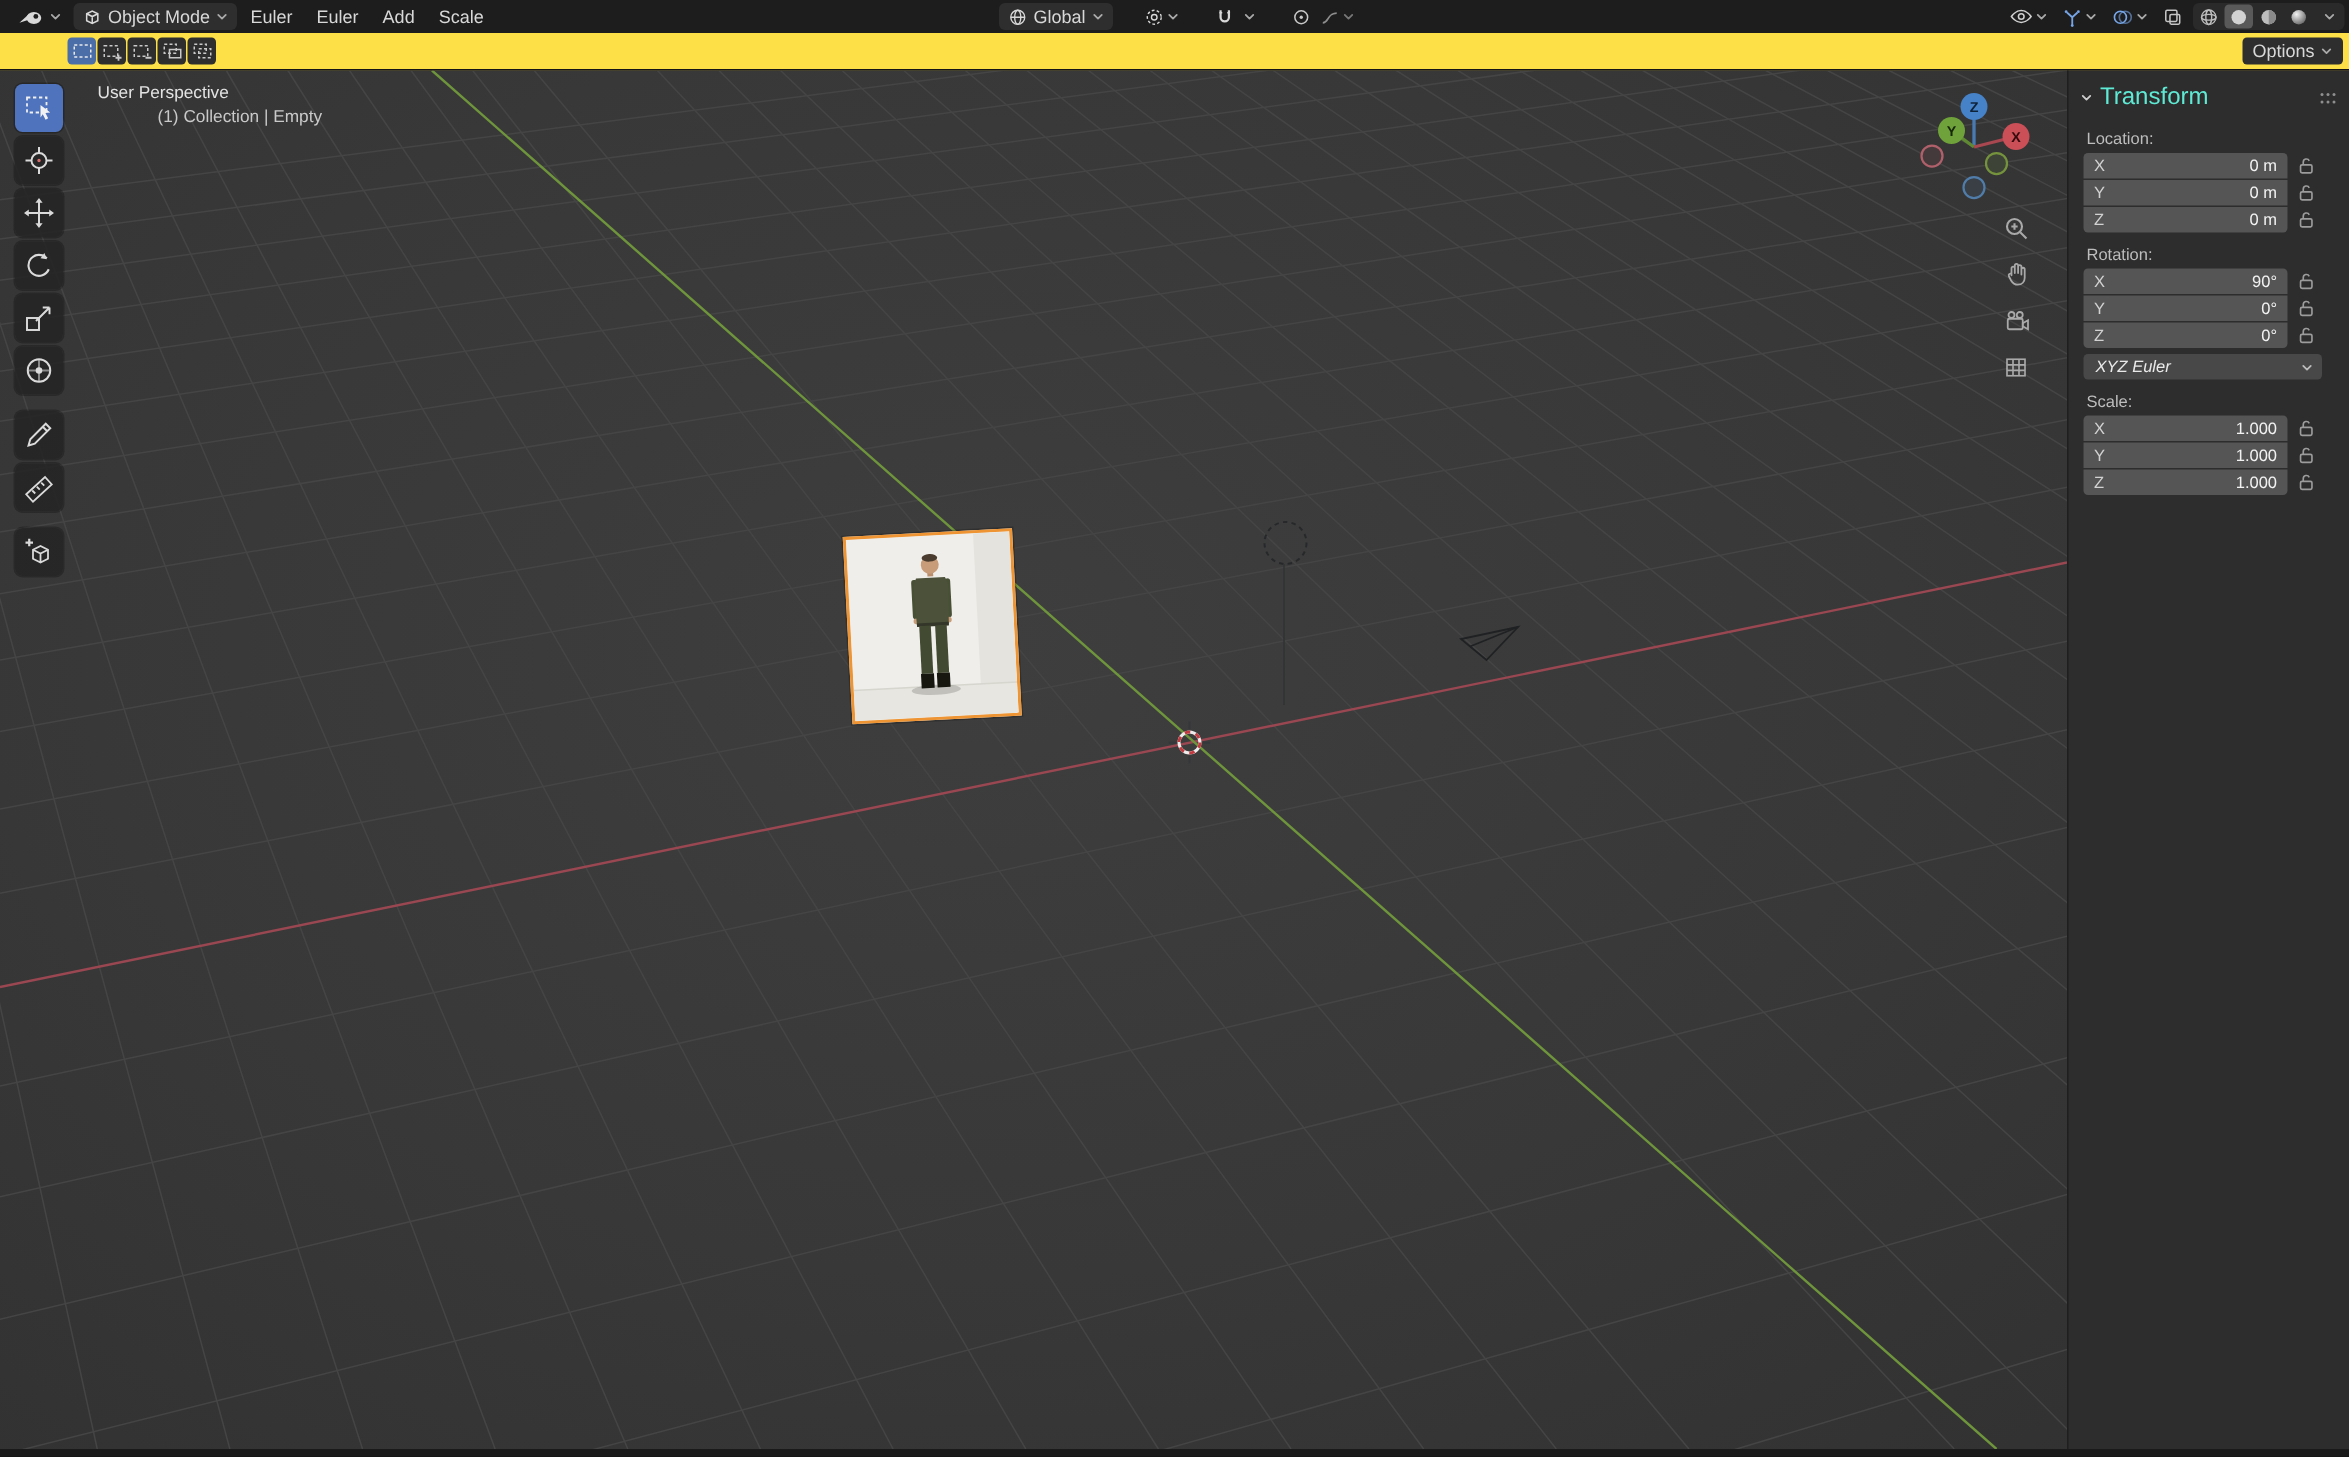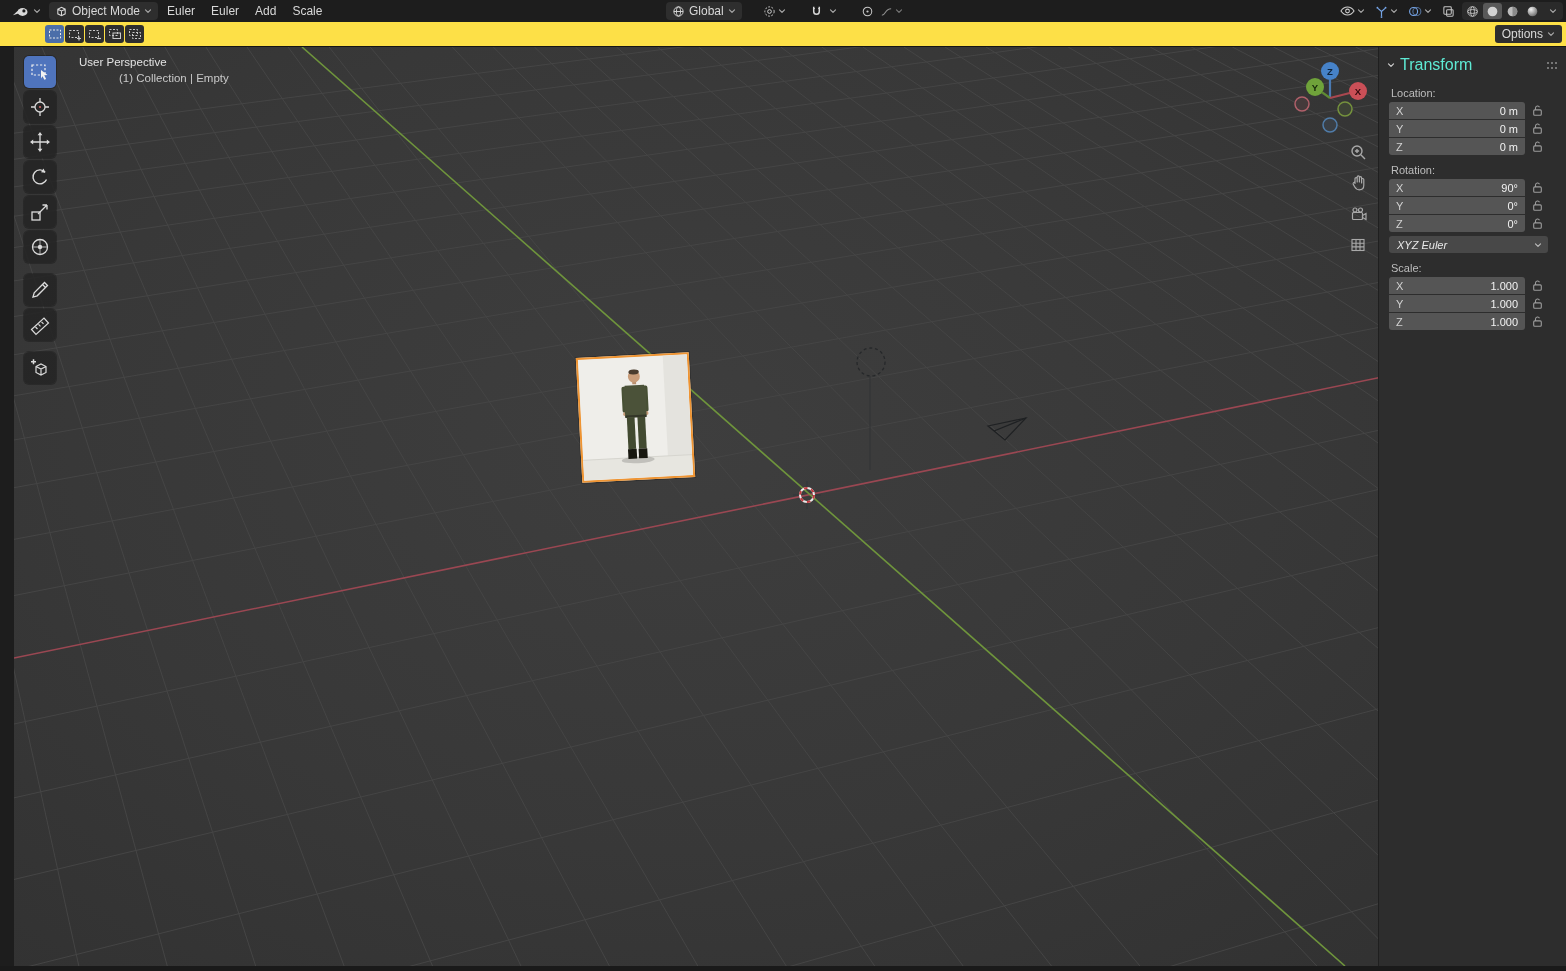--- a/index.html
+++ b/index.html
@@ -28,21 +28,21 @@
 
   
   .vheader { position:absolute; left:0; top:22px; width:1566px; height:25px; background:#fde047;
              display:flex; align-items:center; padding:0 4px 0 45px; border-bottom:1px solid #151515; }
   .selmode { display:flex; gap:1px; }
   .sm-btn { width:19px; height:18px; display:flex; align-items:center; justify-content:center; border-radius:3px; background:#2e2e2e; }
   .sm-btn.active { background:#4b6ea9; }
   .options-btn { margin-left:auto; display:flex; align-items:center; gap:4px; background:#2e2e2e; border-radius:3px; height:18px; padding:0 7px; }
 
   
-  .viewport { position:absolute; left:14px; top:47px; width:1378px; height:919px; overflow:hidden;
+  .viewport { position:absolute; left:0; top:47px; width:1378px; height:919px; overflow:hidden;
               background:radial-gradient(1100px 760px at 48% 42%, #3e3e3e 0%, #383838 55%, #313131 100%); }
   .layer { position:absolute; left:0; top:0; }
 
   .toolbar { position:absolute; left:10px; top:9px; display:flex; flex-direction:column; gap:3px; z-index:10; }
   .tool-btn { width:32px; height:32px; border-radius:5px; background:rgba(36,36,36,.88);
               display:flex; align-items:center; justify-content:center; box-shadow:0 0 0 1px rgba(0,0,0,.25); }
   .tool-btn.active { background:#4f74bd; }
   .tool-gap { height:5px; }
 
   .overlay-text { position:absolute; left:65px; top:9px; z-index:9; }

